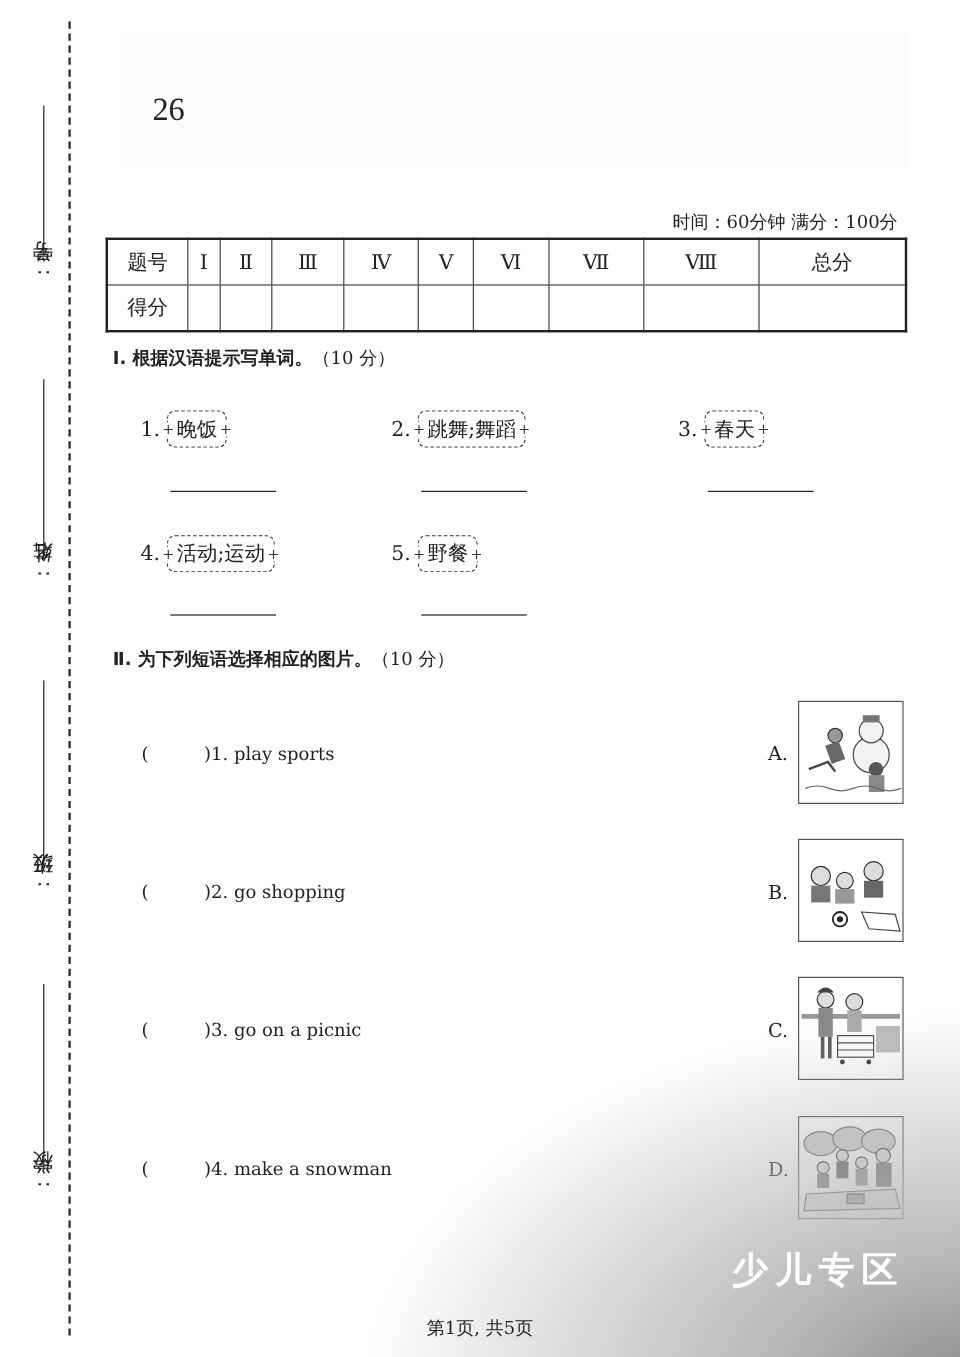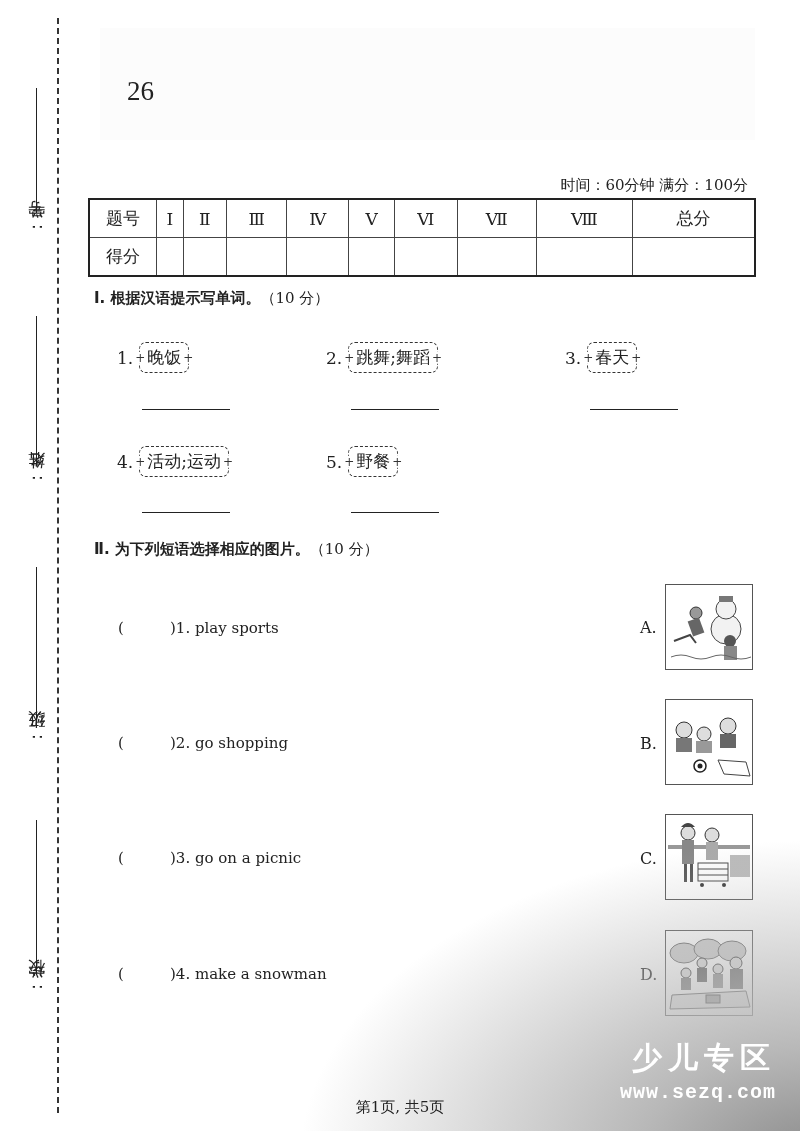--- a/index.html
+++ b/index.html
@@ -88,22 +88,22 @@
   .pic {
     position: absolute; left: 665px; width: 86px; height: 84px;
     border: 1.5px solid #555; background: #fff; overflow: hidden;
   }
   .pic svg { width: 100%; height: 100%; }
   .page-num {
     position: absolute; left: 0; width: 800px; top: 1098px; text-align: center;
     font-family: "DejaVu Serif", serif; font-size: 15px; color: #222;
   }
   .watermark {
-    position: absolute; left: 596px; top: 1038px; width: 180px; text-align: right;
-    color: #ffffff; font-family: Liberation Mono, monospace;
+    position: absolute; left: 610px; top: 1038px; width: 180px; text-align: left;
+    color: #ffffff; font-family: Liberation Serif, serif;
   }
   .watermark .wm-title { font-size: 30px; font-weight: bold; letter-spacing: 6px; }
   .watermark .wm-url { font-size: 20px; font-weight: bold; margin-top: 2px; letter-spacing: 1px; }
 </style>
 </head>
 <body>
 
 <div class="header-band"></div>
 <div class="unit-num">26</div>
 
@@ -284,14 +284,13 @@
     <rect x="40" y="64" width="14" height="8" fill="#999" stroke="#333"></rect>
   </svg>
 </div>
 
 <div class="bg-fade"></div>
 
 <div class="page-num">第1页, 共5页</div>
 
 <div class="watermark">
   <div class="wm-title">少儿专区</div>
-  <div class="wm-url">www.sezq.com</div>
 </div>
 
 </body></html>

